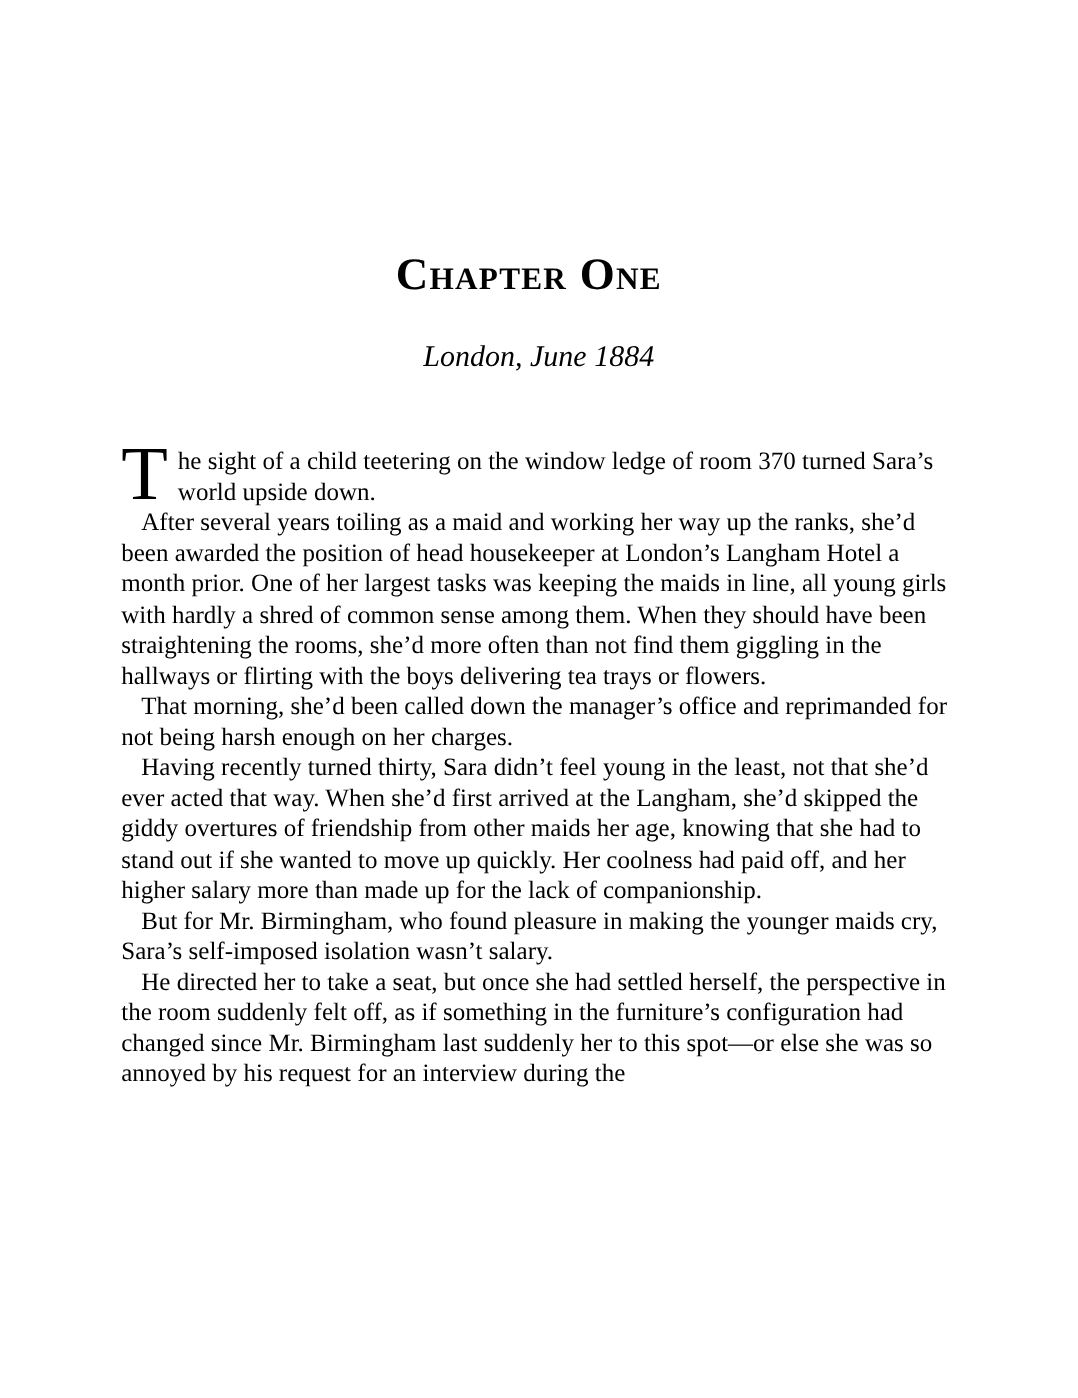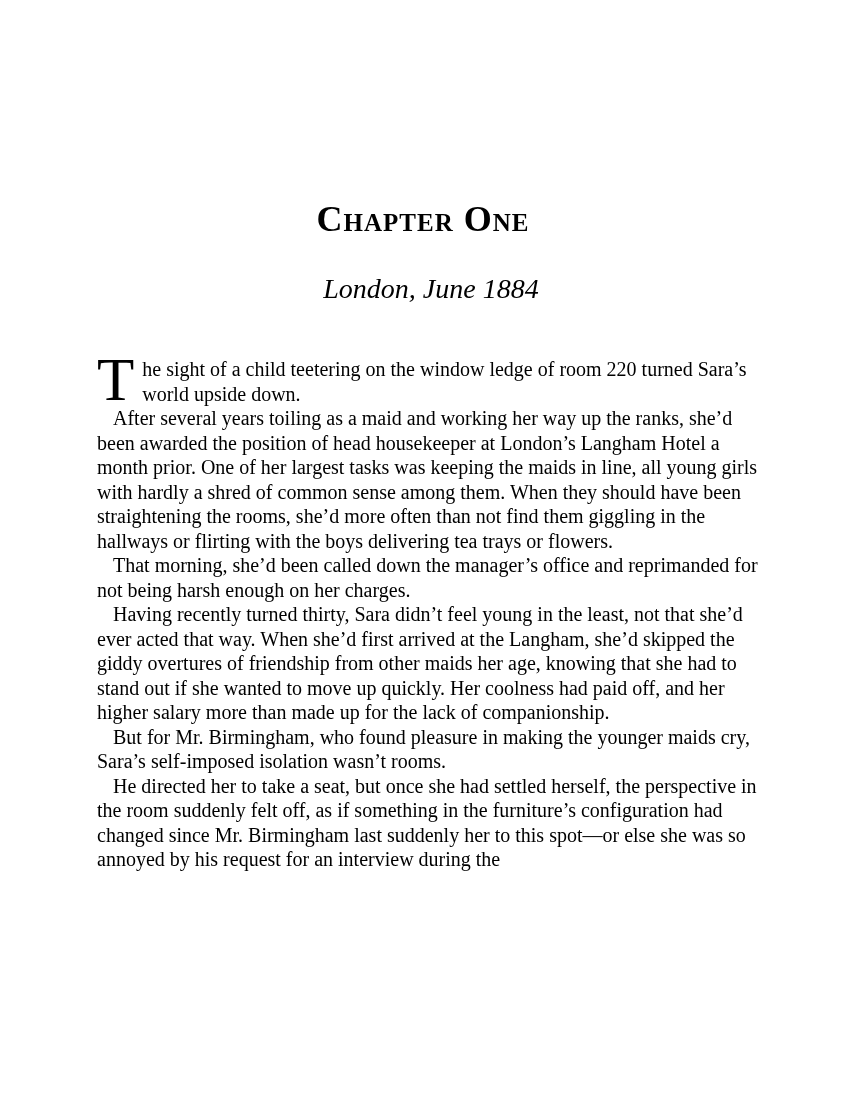--- a/index.html
+++ b/index.html
@@ -33,21 +33,21 @@
     letter-spacing: 1px;
     line-height: 1.1;
   }
   .dateline {
     position: absolute;
     top: 272px;
     left: 0;
     right: 0;
     text-align: center;
     font-style: italic;
-    font-size: 28px;
+    font-size: 24px;
     line-height: 1.2;
   }
   .body-text {
     position: absolute;
     top: 357px;
     left: 97px;
     width: 670px;
     font-size: 20px;
     line-height: 24.5px;
     text-align: left;
@@ -73,24 +73,24 @@
 
 <div class="page">
 
   <h1 class="chapter-title">Chapter One</h1>
 
   <div class="dateline">London, June 1884</div>
 
   <div class="body-text">
 
     <p class="opening">
-      <span class="dropcap">T</span><span>he sight of a child teetering on the window ledge of room 220 turned Sara’s world upside down.</span>
+      <span class="dropcap">T</span><span>he sight of a child teetering on the window ledge of room 370 turned Sara’s world upside down.</span>
     </p>
 
     <p>After several years toiling as a maid and working her way up the ranks, she’d been awarded the position of head housekeeper at London’s Langham Hotel a month prior. One of her largest tasks was keeping the maids in line, all young girls with hardly a shred of common sense among them. When they should have been straightening the rooms, she’d more often than not find them giggling in the hallways or flirting with the boys delivering tea trays or flowers.</p>
     <p>That morning, she’d been called down the manager’s office and reprimanded for not being harsh enough on her charges.</p>
     <p>Having recently turned thirty, Sara didn’t feel young in the least, not that she’d ever acted that way. When she’d first arrived at the Langham, she’d skipped the giddy overtures of friendship from other maids her age, knowing that she had to stand out if she wanted to move up quickly. Her coolness had paid off, and her higher salary more than made up for the lack of companionship.</p>
-    <p>But for Mr. Birmingham, who found pleasure in making the younger maids cry, Sara’s self-imposed isolation wasn’t rooms.</p>
+    <p>But for Mr. Birmingham, who found pleasure in making the younger maids cry, Sara’s self-imposed isolation wasn’t salary.</p>
     <p>He directed her to take a seat, but once she had settled herself, the perspective in the room suddenly felt off, as if something in the furniture’s configuration had changed since Mr. Birmingham last suddenly her to this spot—or else she was so annoyed by his request for an interview during the</p>
 
   </div>
 
 </div>
 
 </body></html>

